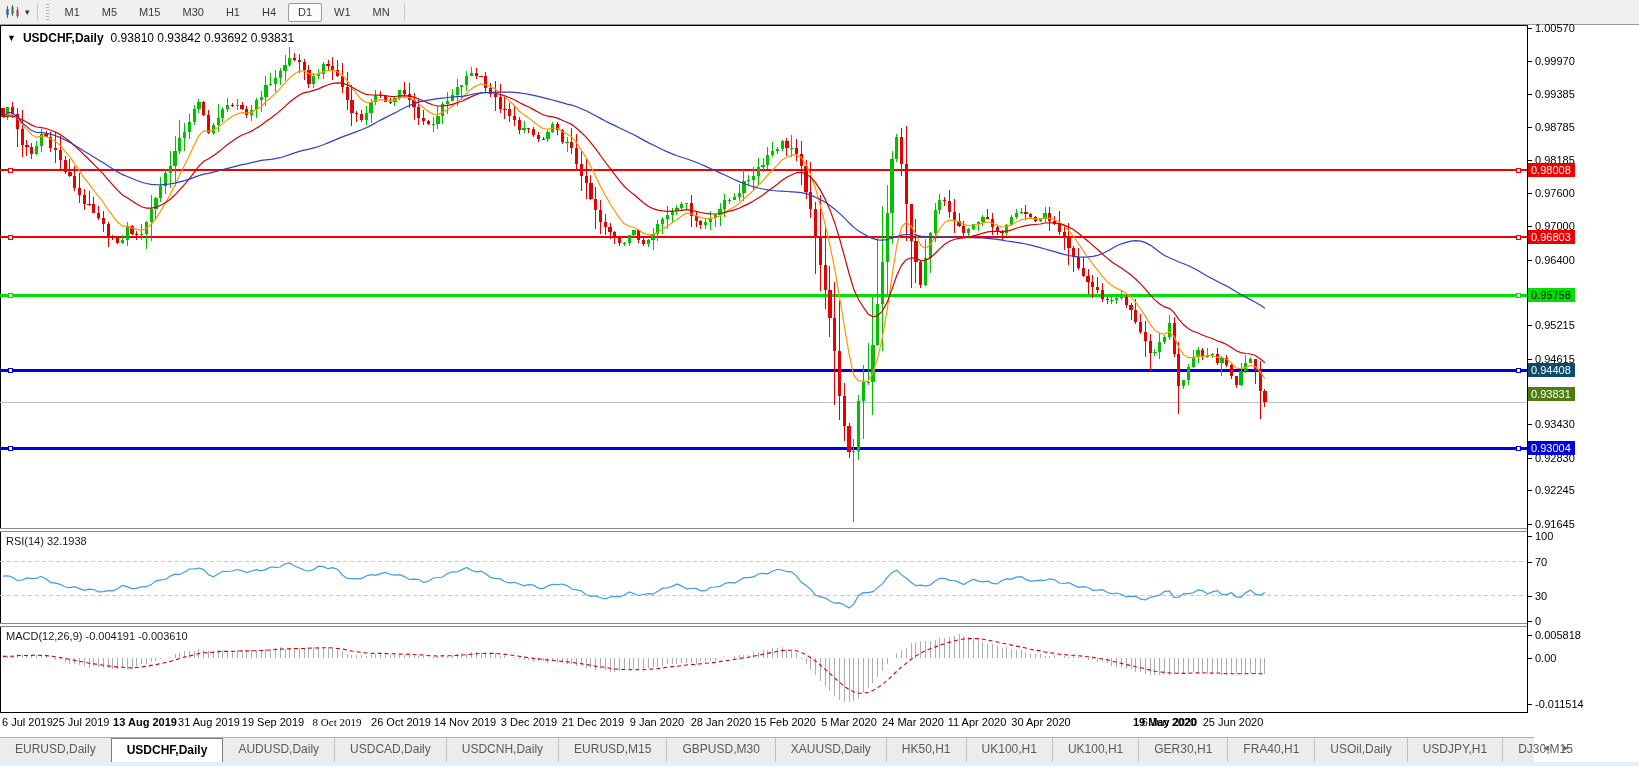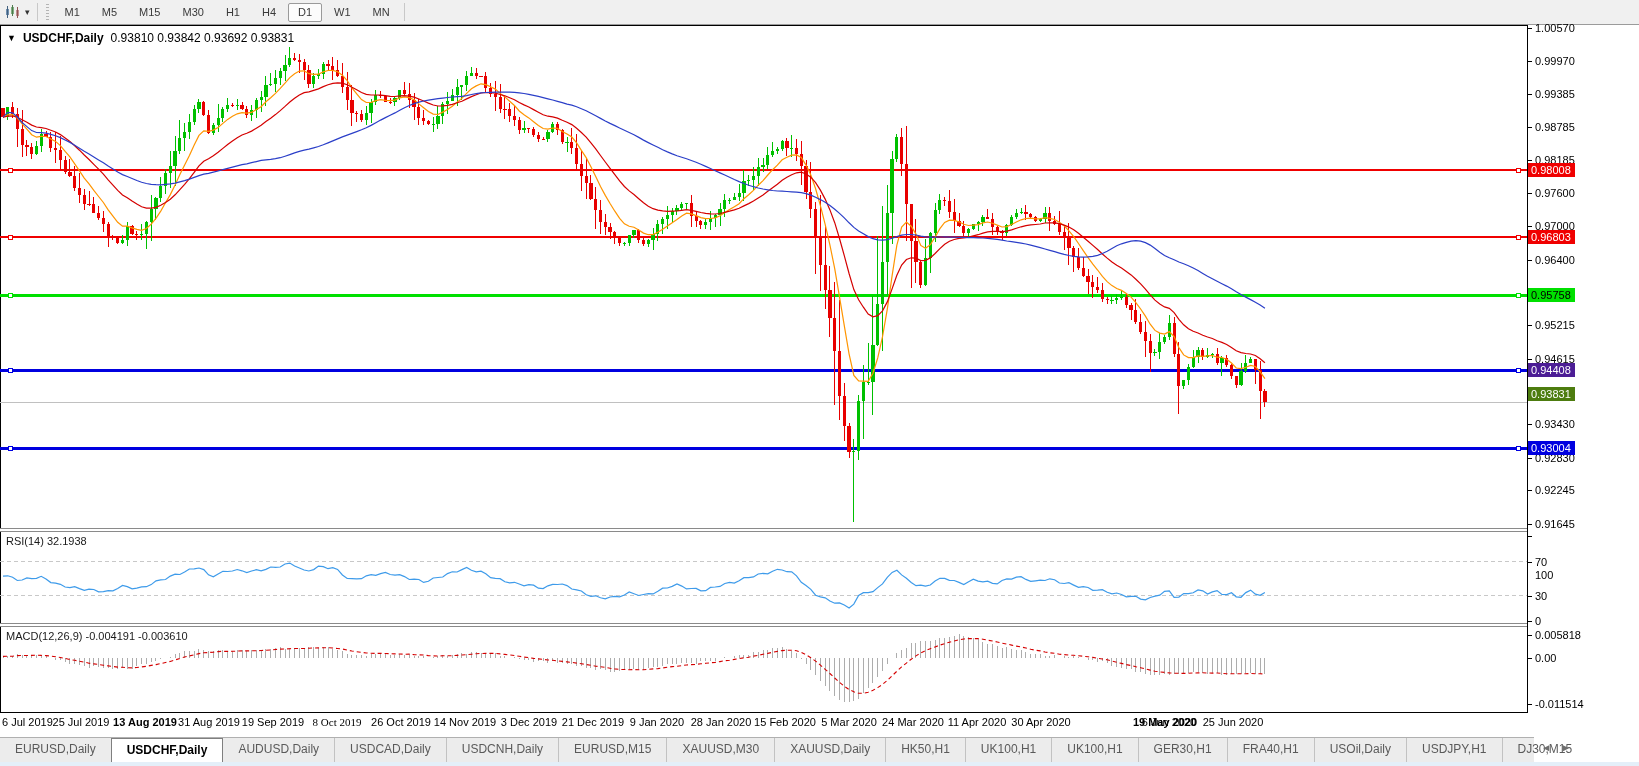--- a/index.html
+++ b/index.html
@@ -948,27 +948,27 @@
       <div class="handle" style="left: 1516px; top: 168.238px; border: 1px solid rgb(240, 0, 0);"></div>
       <div class="pbadge" style="top: 163.238px; background: rgb(240, 0, 0); color: rgb(255, 255, 255);">0.98008</div>
       <div class="handle" style="left: 8px; top: 235.137px; border: 1px solid rgb(240, 0, 0);"></div>
       <div class="handle" style="left: 1516px; top: 235.137px; border: 1px solid rgb(240, 0, 0);"></div>
       <div class="pbadge" style="top: 230.137px; background: rgb(240, 0, 0); color: rgb(255, 255, 255);">0.96803</div>
       <div class="handle" style="left: 8px; top: 293.154px; border: 1px solid rgb(0, 224, 0);"></div>
       <div class="handle" style="left: 1516px; top: 293.154px; border: 1px solid rgb(0, 224, 0);"></div>
       <div class="pbadge" style="top: 288.154px; background: rgb(0, 224, 0); color: rgb(0, 0, 0);">0.95758</div>
       <div class="handle" style="left: 8px; top: 368.103px; border: 1px solid rgb(0, 0, 224);"></div>
       <div class="handle" style="left: 1516px; top: 368.103px; border: 1px solid rgb(0, 0, 224);"></div>
-      <div class="pbadge" style="top: 363.103px; background: #4c1d95; color: rgb(255, 255, 255);">0.94408</div>
+      <div class="pbadge" style="top: 363.103px; background: #0c4a6e; color: rgb(255, 255, 255);">0.94408</div>
       <div class="handle" style="left: 8px; top: 446.051px; border: 1px solid rgb(0, 0, 224);"></div>
       <div class="handle" style="left: 1516px; top: 446.051px; border: 1px solid rgb(0, 0, 224);"></div>
       <div class="pbadge" style="top: 441.051px; background: rgb(0, 0, 224); color: rgb(255, 255, 255);">0.93004</div>
       <div class="pbadge" style="top: 387px; background: #4d7c0f; color: rgb(255, 255, 255);">0.93831</div>
       <div class="ptick-dash" style="top: 536px;"></div>
-      <div class="ptick" style="top: 530px; margin-top: 39px;">100</div>
+      <div class="ptick" style="top: 530px;">100</div>
       <div class="ptick-dash" style="top: 561.5px;"></div>
       <div class="ptick" style="top: 555.5px;">70</div>
       <div class="ptick-dash" style="top: 595.5px;"></div>
       <div class="ptick" style="top: 589.5px;">30</div>
       <div class="ptick-dash" style="top: 621px;"></div>
       <div class="ptick" style="top: 615px;">0</div>
       <div class="ptick-dash" style="top: 635.001px;"></div>
       <div class="ptick" style="top: 629.001px;">0.005818</div>
       <div class="ptick-dash" style="top: 658px;"></div>
       <div class="ptick" style="top: 652px;">0.00</div>
@@ -998,21 +998,21 @@
       <div class="dlabel" style="left: 1233px;">25 Jun 2020</div>
     </div>
 
   <div id="tabbar">
       <div class="tab">EURUSD,Daily</div>
       <div class="tab active">USDCHF,Daily</div>
       <div class="tab">AUDUSD,Daily</div>
       <div class="tab">USDCAD,Daily</div>
       <div class="tab">USDCNH,Daily</div>
       <div class="tab">EURUSD,M15</div>
-      <div class="tab">XAUUSD,M30</div>
+      <div class="tab">GBPUSD,M30</div>
       <div class="tab">XAUUSD,Daily</div>
       <div class="tab">HK50,H1</div>
       <div class="tab">UK100,H1</div>
       <div class="tab">UK100,H1</div>
       <div class="tab">GER30,H1</div>
       <div class="tab">FRA40,H1</div>
       <div class="tab">USOil,Daily</div>
       <div class="tab">USDJPY,H1</div>
       <div class="tab">DJ30,M15</div>
     </div>

